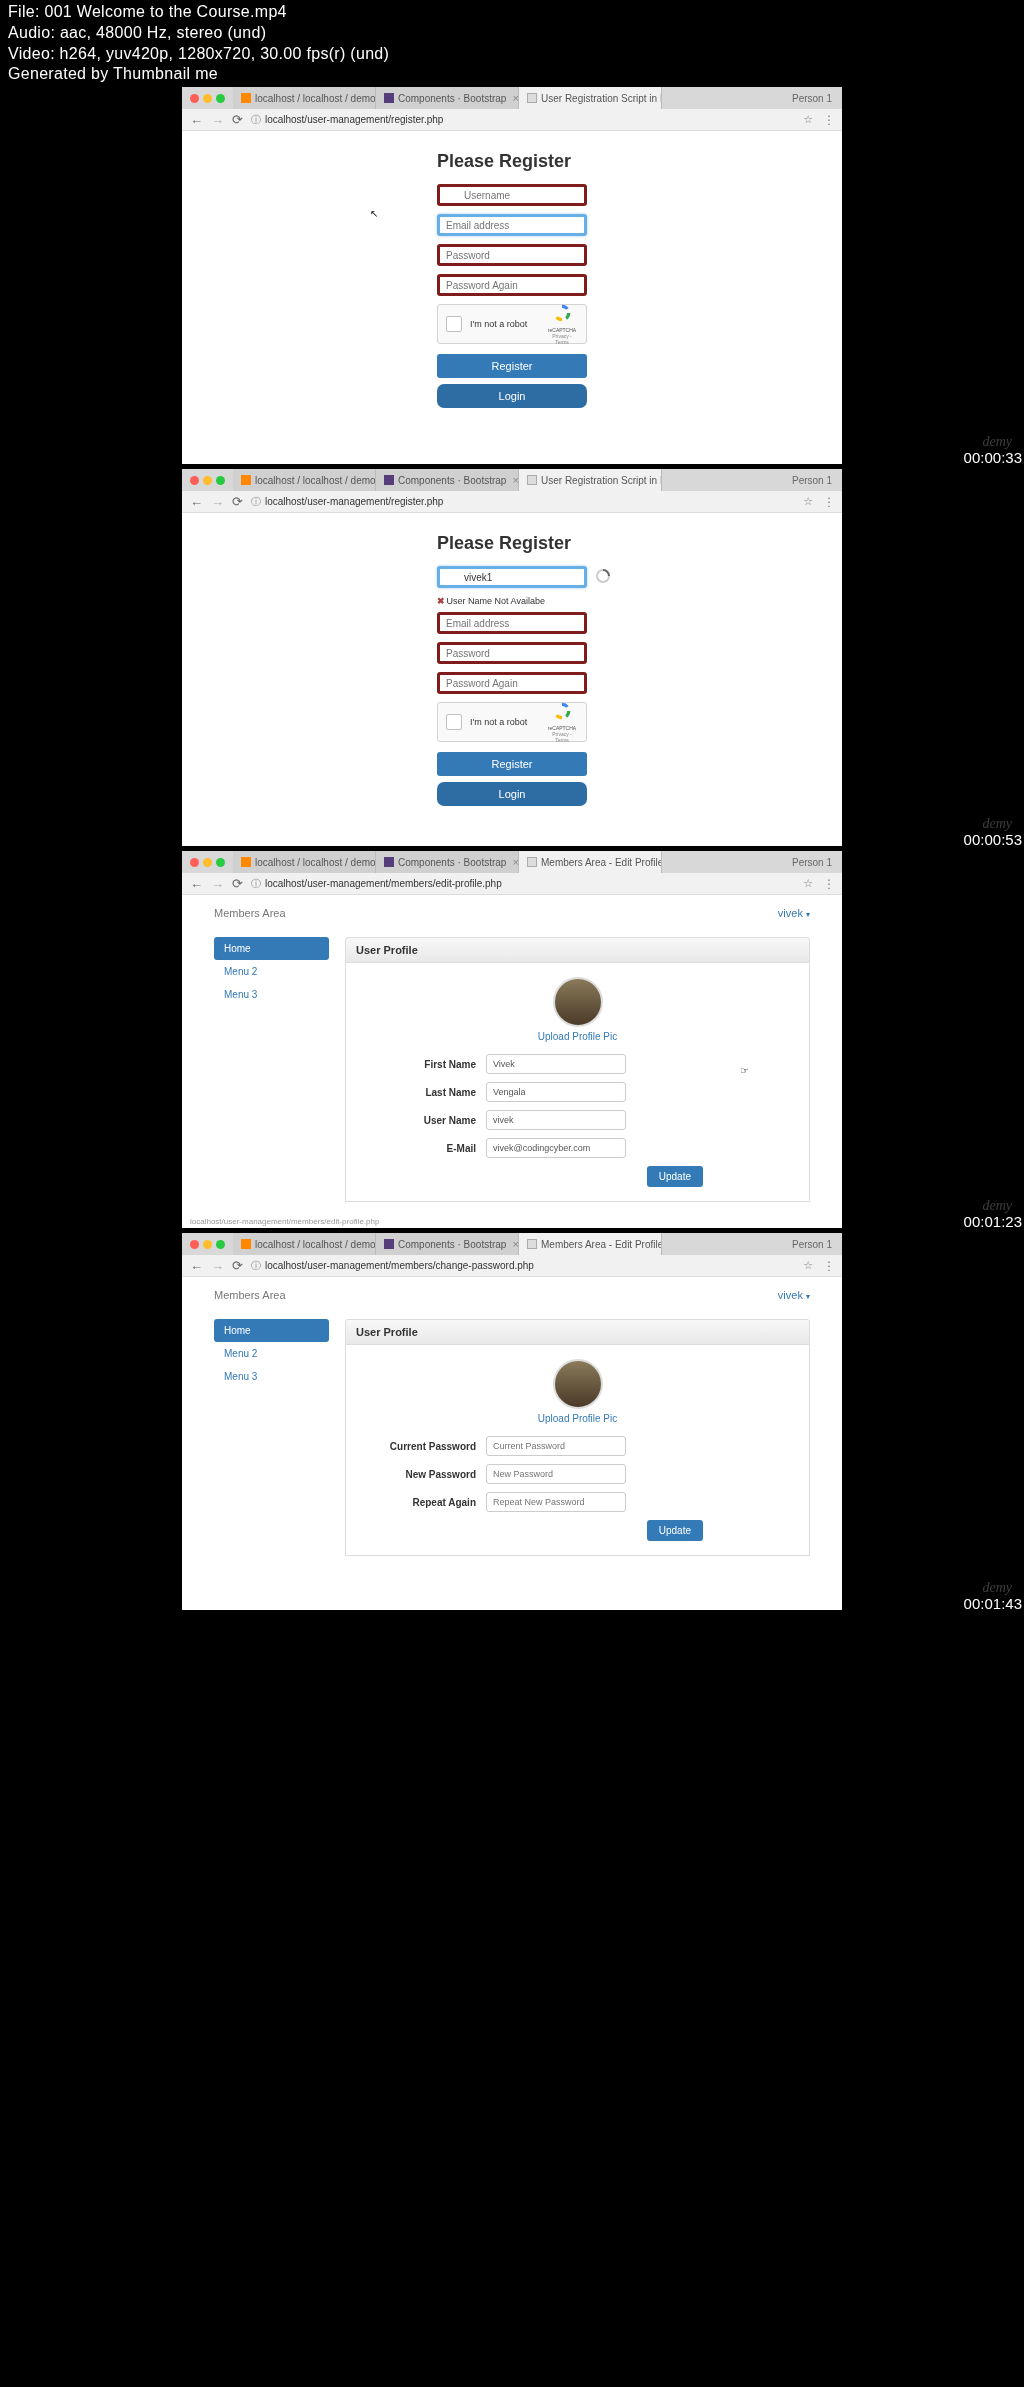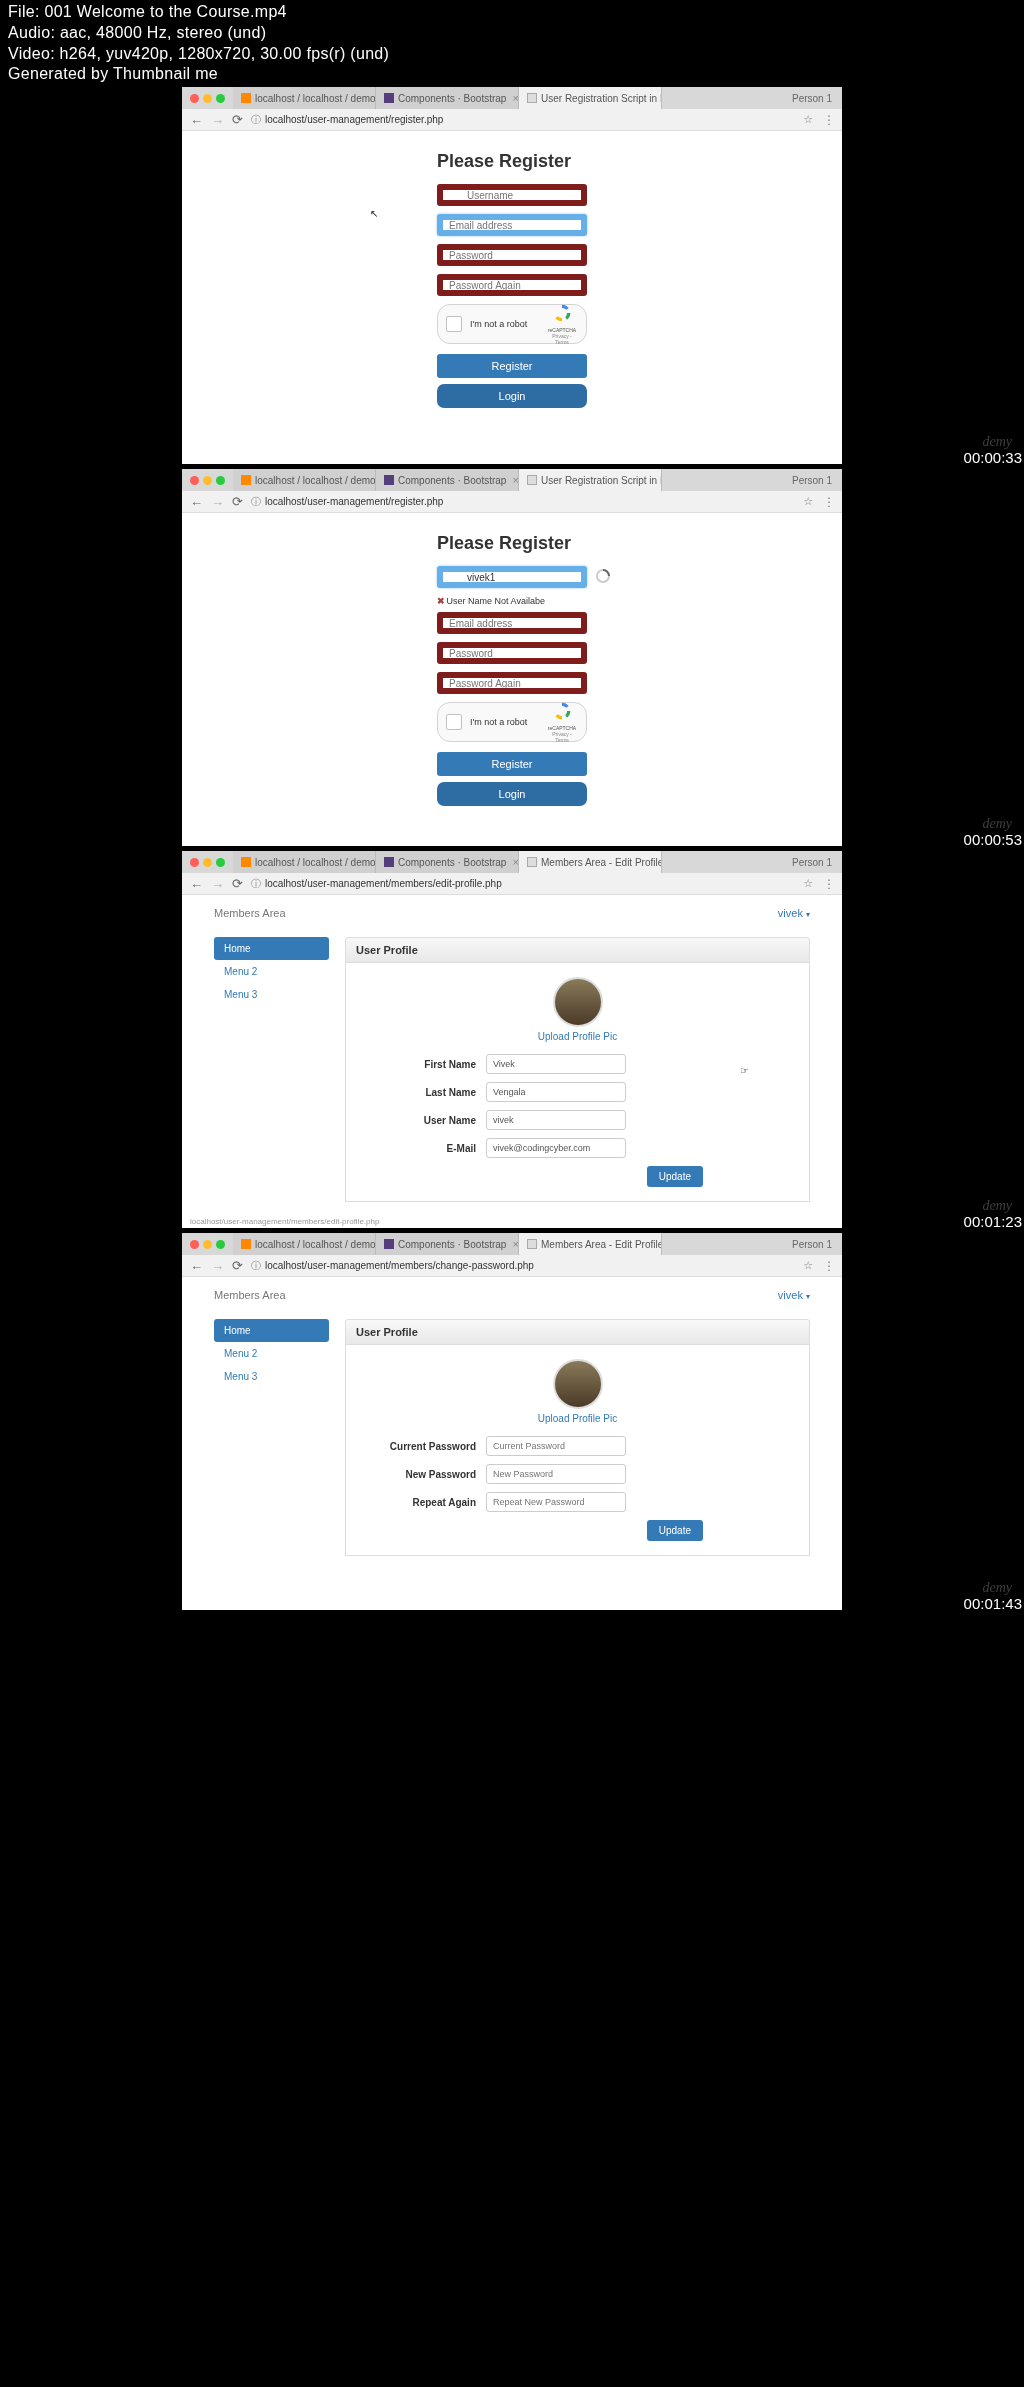--- a/index.html
+++ b/index.html
@@ -20,29 +20,29 @@
 .person { font-size: 10px; color: #666; padding: 0 10px; }
 .addr-bar { height: 22px; background: #f1f1f1; display: flex; align-items: center; padding: 0 8px; font-size: 10px; color: #555; border-bottom: 1px solid #ddd; }
 .nav-btn { color: #aaa; font-size: 13px; margin-right: 8px; cursor: pointer; }
 .nav-btn.back { color: #666; }
 .url { flex: 1; color: #333; }
 .star { color: #888; font-size: 11px; }
 .menu-dots { margin-left: 10px; color: #777; letter-spacing: -1px; font-size: 12px; }
 .page-body { flex: 1; background: #fff; overflow: hidden; position: relative; }
 .register-form { width: 150px; margin: 20px auto 0; }
 .register-title { font-size: 18px; font-weight: bold; color: #333; margin-bottom: 12px; }
-.form-input { width: 100%; height: 22px; border: 6px solid #7f1d1d; border-radius: 3px; font-size: 10px; padding: 0 6px; margin-bottom: 8px; color: #333; }
+.form-input { width: 100%; height: 22px; border: 3px solid #7f1d1d; border-radius: 3px; font-size: 10px; padding: 0 6px; margin-bottom: 8px; color: #333; }
 .form-input.with-icon { padding-left: 24px; position: relative; }
 .input-wrap { position: relative; }
 .input-icon { position: absolute; left: 0; top: 0; width: 20px; height: 22px; background: #eee; border: 1px solid #ccc; border-radius: 3px 0 0 3px; display: flex; align-items: center; justify-content: center; font-size: 10px; color: #888; }
 .form-input.focused { border-color: #66afe9; box-shadow: 0 0 3px rgba(102,175,233,0.6); }
 .error-text { font-size: 9px; color: #333; margin-bottom: 6px; }
 .error-text .x { color: #a94442; font-weight: bold; margin-right: 2px; }
 .spinner-box { position: absolute; right: -24px; top: 2px; width: 16px; height: 16px; }
-.recaptcha { background: #f9f9f9; border: 1px solid #d3d3d3; border-radius: 13px; height: 40px; display: flex; align-items: center; padding: 0 8px; margin-bottom: 10px; position: relative; }
+.recaptcha { background: #f9f9f9; border: 1px solid #d3d3d3; border-radius: 3px; height: 40px; display: flex; align-items: center; padding: 0 8px; margin-bottom: 10px; position: relative; }
 .recaptcha-check { width: 16px; height: 16px; border: 1px solid #c1c1c1; border-radius: 2px; background: #fff; margin-right: 8px; }
 .recaptcha-text { font-size: 9px; color: #333; flex: 1; }
 .recaptcha-logo { width: 32px; text-align: center; }
 .recaptcha-logo-icon { width: 20px; height: 20px; margin: 0 auto; }
 .recaptcha-priv { font-size: 5px; color: #888; }
 .btn { width: 100%; height: 24px; border: none; border-radius: 3px; color: #fff; font-size: 11px; cursor: pointer; margin-bottom: 6px; }
 .btn-primary { background: #337ab7; }
 .btn-primary2 { background: #2e6da4; border-radius: 7px; }
 .timestamp { position: absolute; bottom: -2px; right: 2px; color: #fff; font-family: "Arial Narrow", Arial; font-size: 15px; z-index: 10; text-align: right; }
 .watermark { position: absolute; bottom: 14px; right: 12px; color: rgba(200,200,200,0.3); font-style: italic; font-size: 14px; z-index: 9; font-family: Georgia, serif; }

